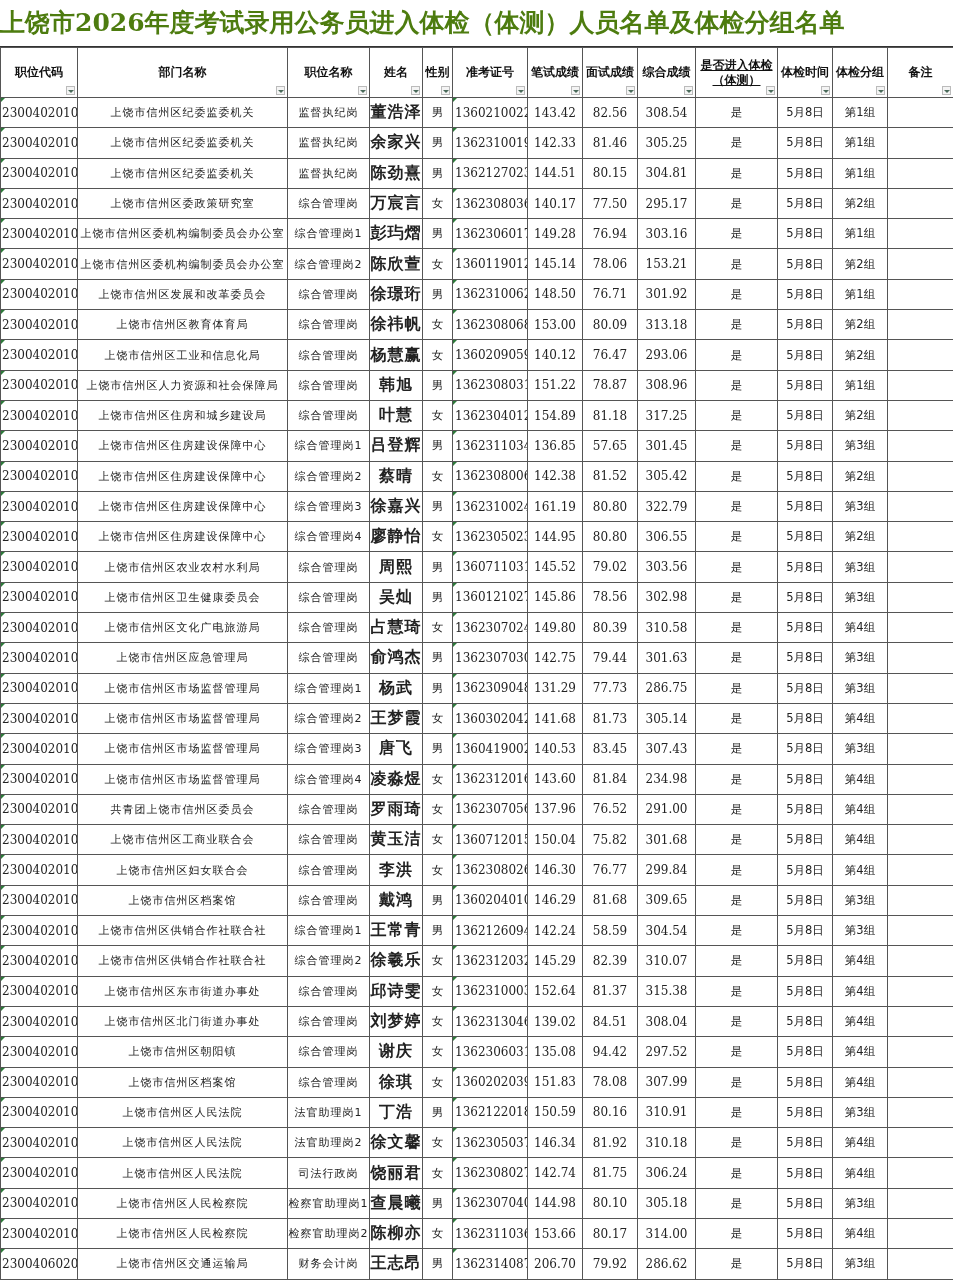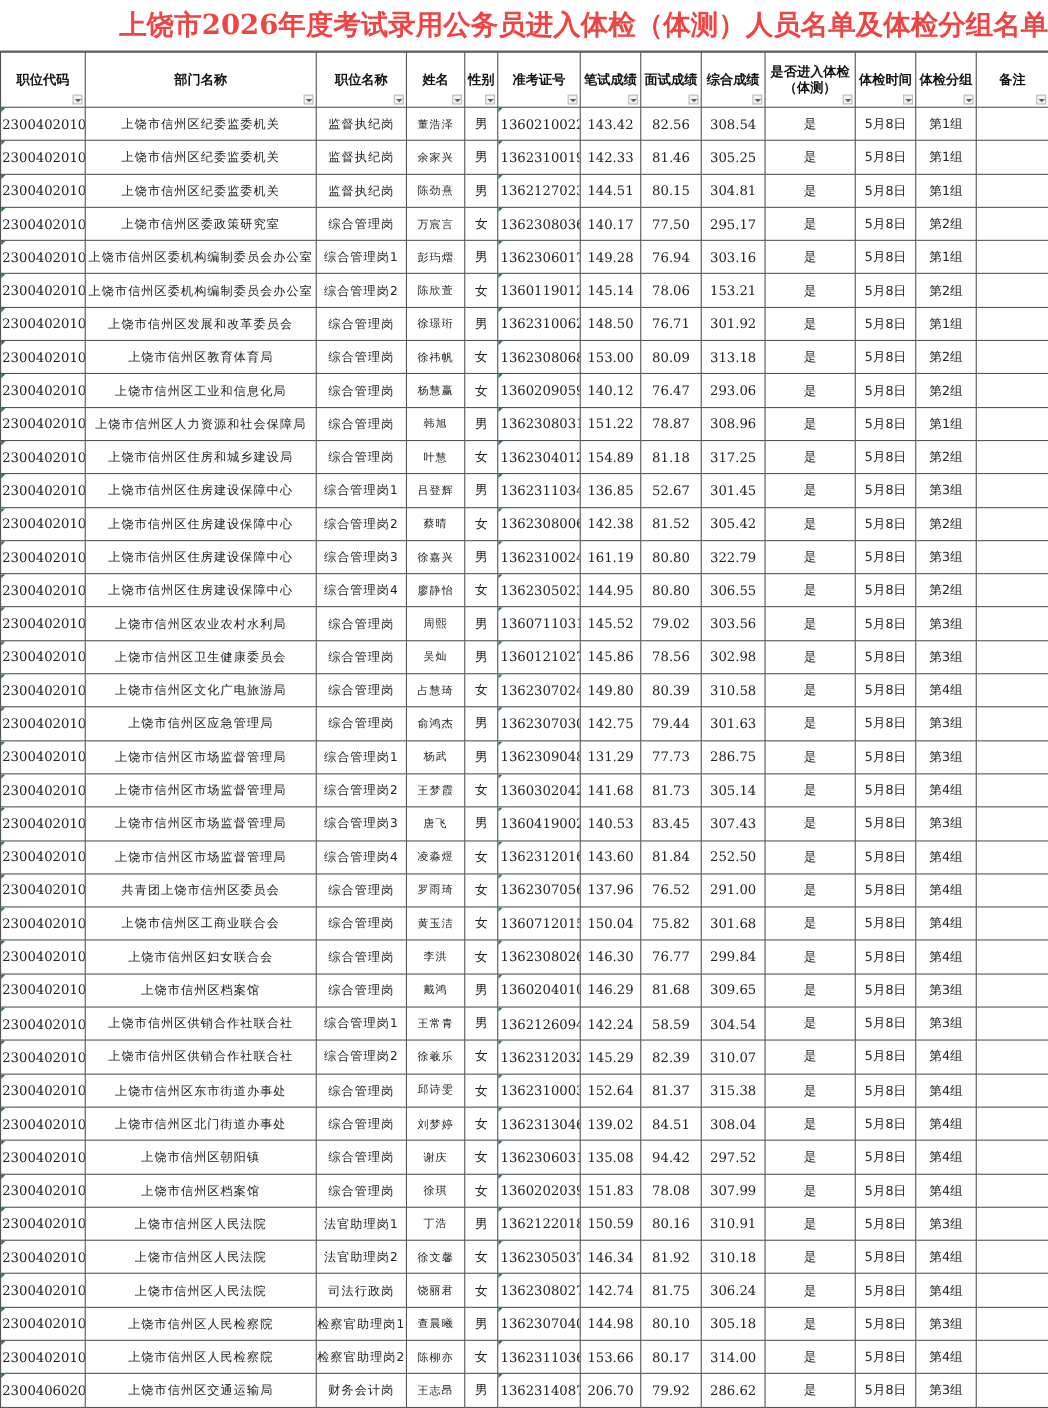--- a/index.html
+++ b/index.html
@@ -1,20 +1,20 @@
 <!DOCTYPE html>
 <html><head>
 <meta charset="utf-8">
 <style>
   html, body { margin: 0; padding: 0; background: #ffffff; }
   body { width: 953px; height: 1280px; overflow: hidden; font-family: "DejaVu Serif", "Liberation Serif", serif; color: #111; }
   .title {
-    height: 46px; line-height: 46px; text-align: right;
+    height: 46px; line-height: 46px; text-align: left;
     font-size: 25px; font-weight: bold; letter-spacing: 0px;
-    font-family: "DejaVu Serif", serif; color: #ef4444;
+    font-family: "DejaVu Serif", serif; color: #4d7c0f;
     border-bottom: 1px solid #333;
   }
   table { border-collapse: collapse; table-layout: fixed; width: 953px; }
   th, td { border: 1px solid #555; padding: 0; overflow: hidden; white-space: nowrap; }
   th {
     height: 49px; font-size: 12px; font-weight: bold; position: relative; line-height: 15px;
     font-family: "DejaVu Sans", sans-serif; vertical-align: middle; text-align: center;
   }
   th .filter {
     position: absolute; right: 2px; bottom: 2px; width: 9px; height: 9px;
@@ -30,21 +30,21 @@
   }
   td.code, td.ticket, td.num { font-family: "DejaVu Serif", "Liberation Serif", serif; font-size: 12px; }
   td.code { text-align: left; padding-left: 1px; position: relative; }
   td.ticket { text-align: left; padding-left: 2px; position: relative; }
   td.code::before, td.ticket::before {
     content: ""; position: absolute; left: 0; top: 0;
     border-top: 4px solid #2d7a3a; border-right: 4px solid transparent;
   }
   td.dept { font-size: 11px; letter-spacing: 1px; margin-left: 42px; }
   td.pos { font-size: 11px; letter-spacing: 1px; }
-  td.name { font-size: 10px; letter-spacing: 1px; }
+  td.name { font-size: 16px; letter-spacing: 1px; font-weight: bold; }
   td.note { }
 </style>
 </head>
 <body>
 
 <div class="title">上饶市2026年度考试录用公务员进入体检（体测）人员名单及体检分组名单</div>
 
 <table>
   <colgroup>
     <col style="width:77px">
@@ -66,21 +66,21 @@
         <th><span>职位代码</span><span class="filter"></span></th>
         <th><span>部门名称</span><span class="filter"></span></th>
         <th><span>职位名称</span><span class="filter"></span></th>
         <th><span>姓名</span><span class="filter"></span></th>
         <th><span>性别</span><span class="filter"></span></th>
         <th><span>准考证号</span><span class="filter"></span></th>
         <th><span>笔试成绩</span><span class="filter"></span></th>
         <th><span>面试成绩</span><span class="filter"></span></th>
         <th><span>综合成绩</span><span class="filter"></span></th>
         <th>
-          <span style="white-space: normal; display: block; padding: 0px 2px;">是否进入体检（体测）</span>
+          <span style="white-space: normal; display: block; padding: 0px 2px; text-decoration: underline;">是否进入体检（体测）</span>
           <span class="filter"></span>
         </th>
         <th><span>体检时间</span><span class="filter"></span></th>
         <th><span>体检分组</span><span class="filter"></span></th>
         <th><span>备注</span><span class="filter"></span></th>
       </tr>
   </thead>
   <tbody id="table-body">
       <tr>
         <td class="code">230040201001</td>
@@ -248,21 +248,21 @@
         <td class="note"></td>
       </tr>
       <tr>
         <td class="code">230040201010</td>
         <td class="dept">上饶市信州区住房建设保障中心</td>
         <td class="pos">综合管理岗1</td>
         <td class="name">吕登辉</td>
         <td class="gender">男</td>
         <td class="ticket">136231103423</td>
         <td class="num">136.85</td>
-        <td class="num">52.67</td>
+        <td class="num">57.65</td>
         <td class="num">301.45</td>
         <td class="enter">是</td>
         <td class="time">5月8日</td>
         <td class="group">第3组</td>
         <td class="note"></td>
       </tr>
       <tr>
         <td class="code">230040201011</td>
         <td class="dept">上饶市信州区住房建设保障中心</td>
         <td class="pos">综合管理岗2</td>
@@ -414,21 +414,21 @@
       </tr>
       <tr>
         <td class="code">230040201022</td>
         <td class="dept">上饶市信州区市场监督管理局</td>
         <td class="pos">综合管理岗4</td>
         <td class="name">凌淼煜</td>
         <td class="gender">女</td>
         <td class="ticket">136231201619</td>
         <td class="num">143.60</td>
         <td class="num">81.84</td>
-        <td class="num">252.50</td>
+        <td class="num">234.98</td>
         <td class="enter">是</td>
         <td class="time">5月8日</td>
         <td class="group">第4组</td>
         <td class="note"></td>
       </tr>
       <tr>
         <td class="code">230040201023</td>
         <td class="dept">共青团上饶市信州区委员会</td>
         <td class="pos">综合管理岗</td>
         <td class="name">罗雨琦</td>

